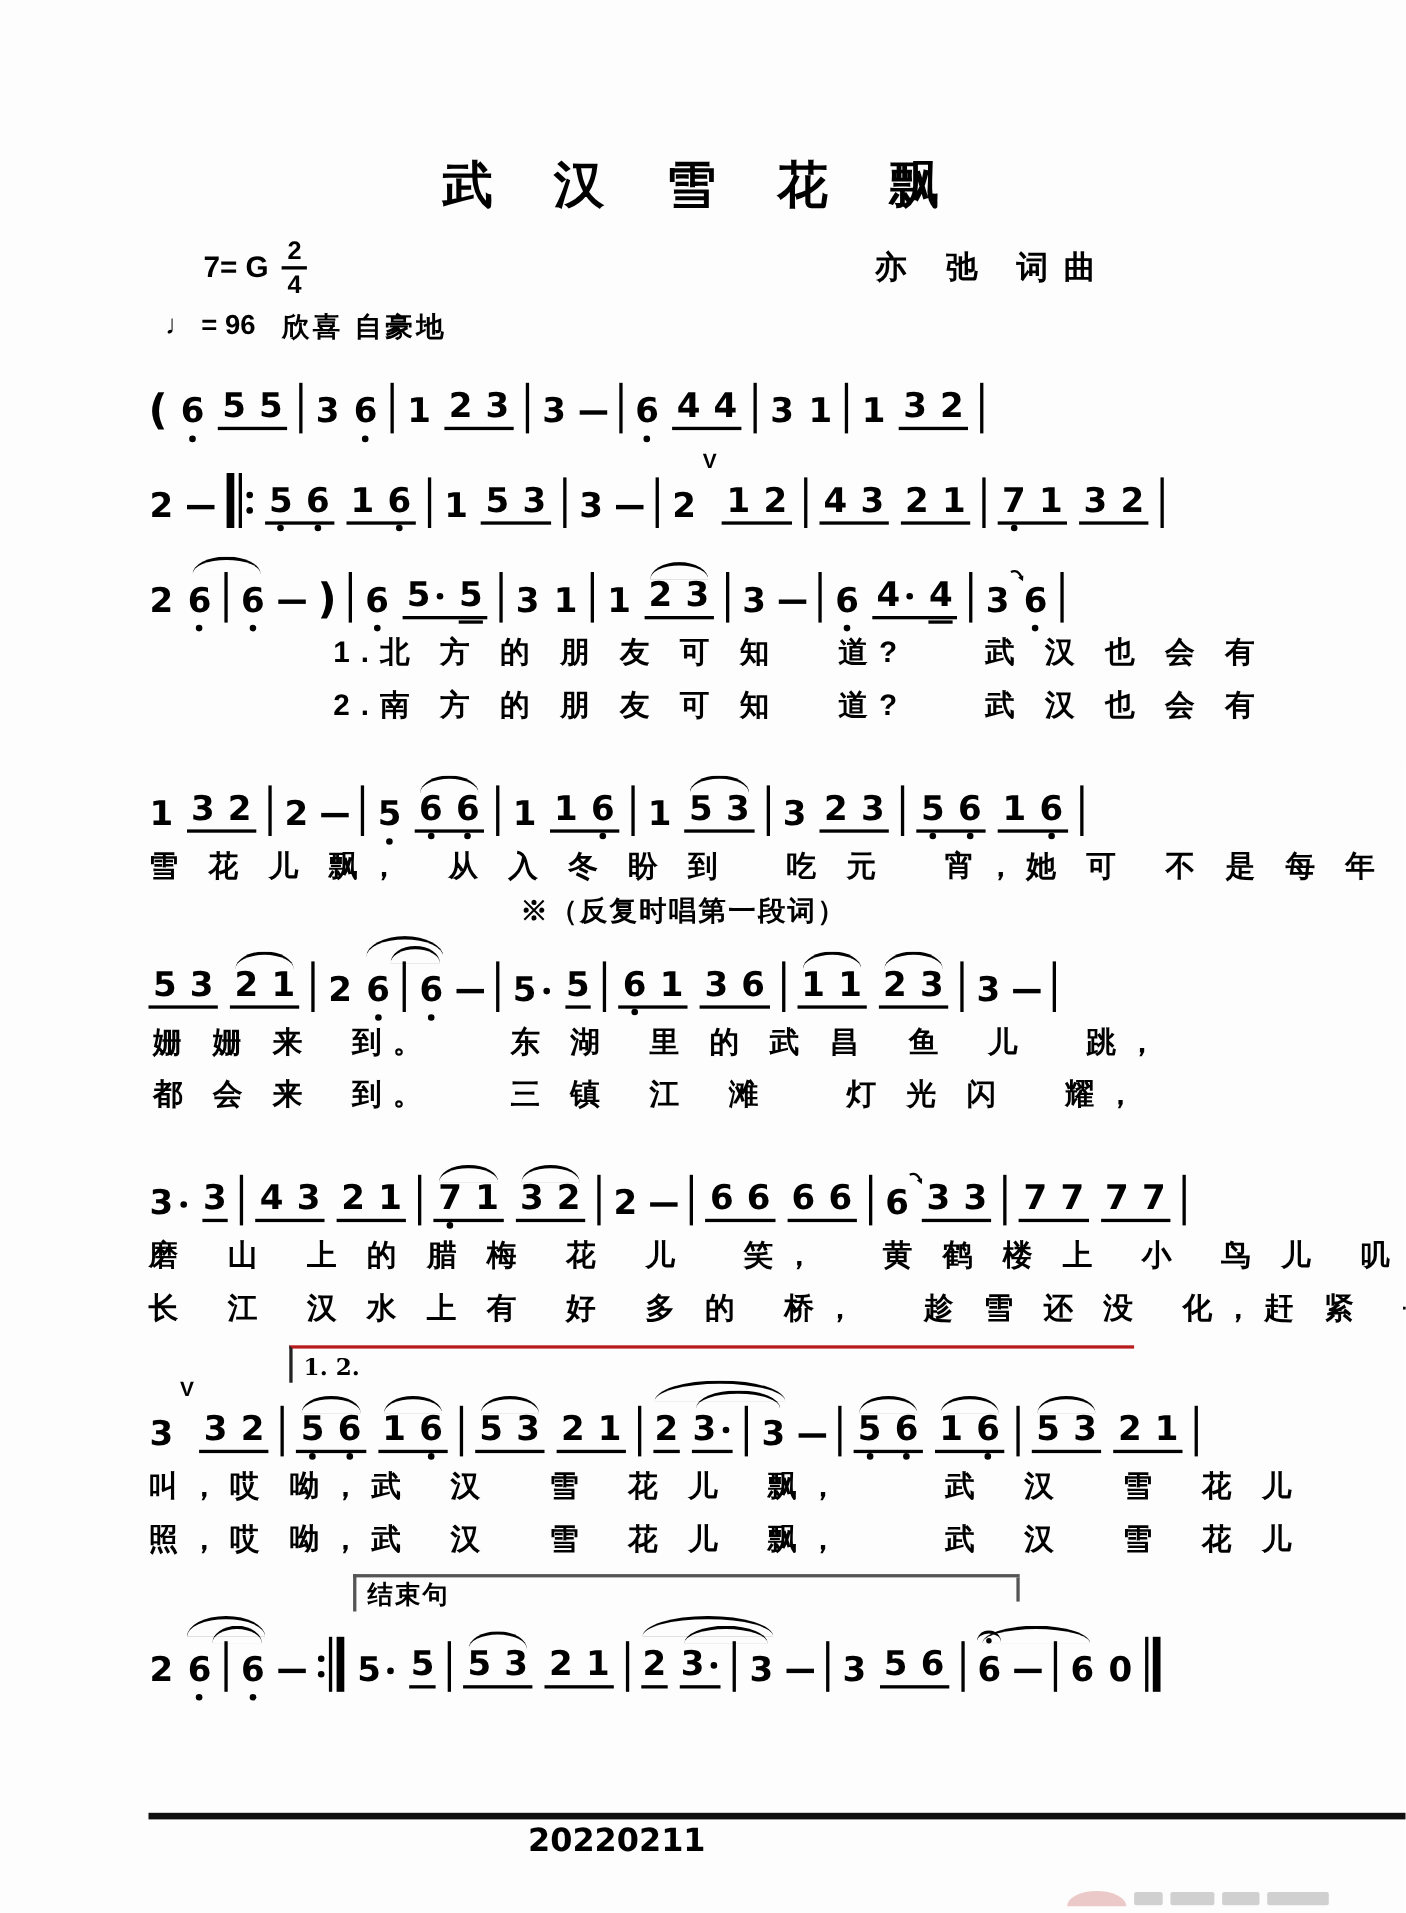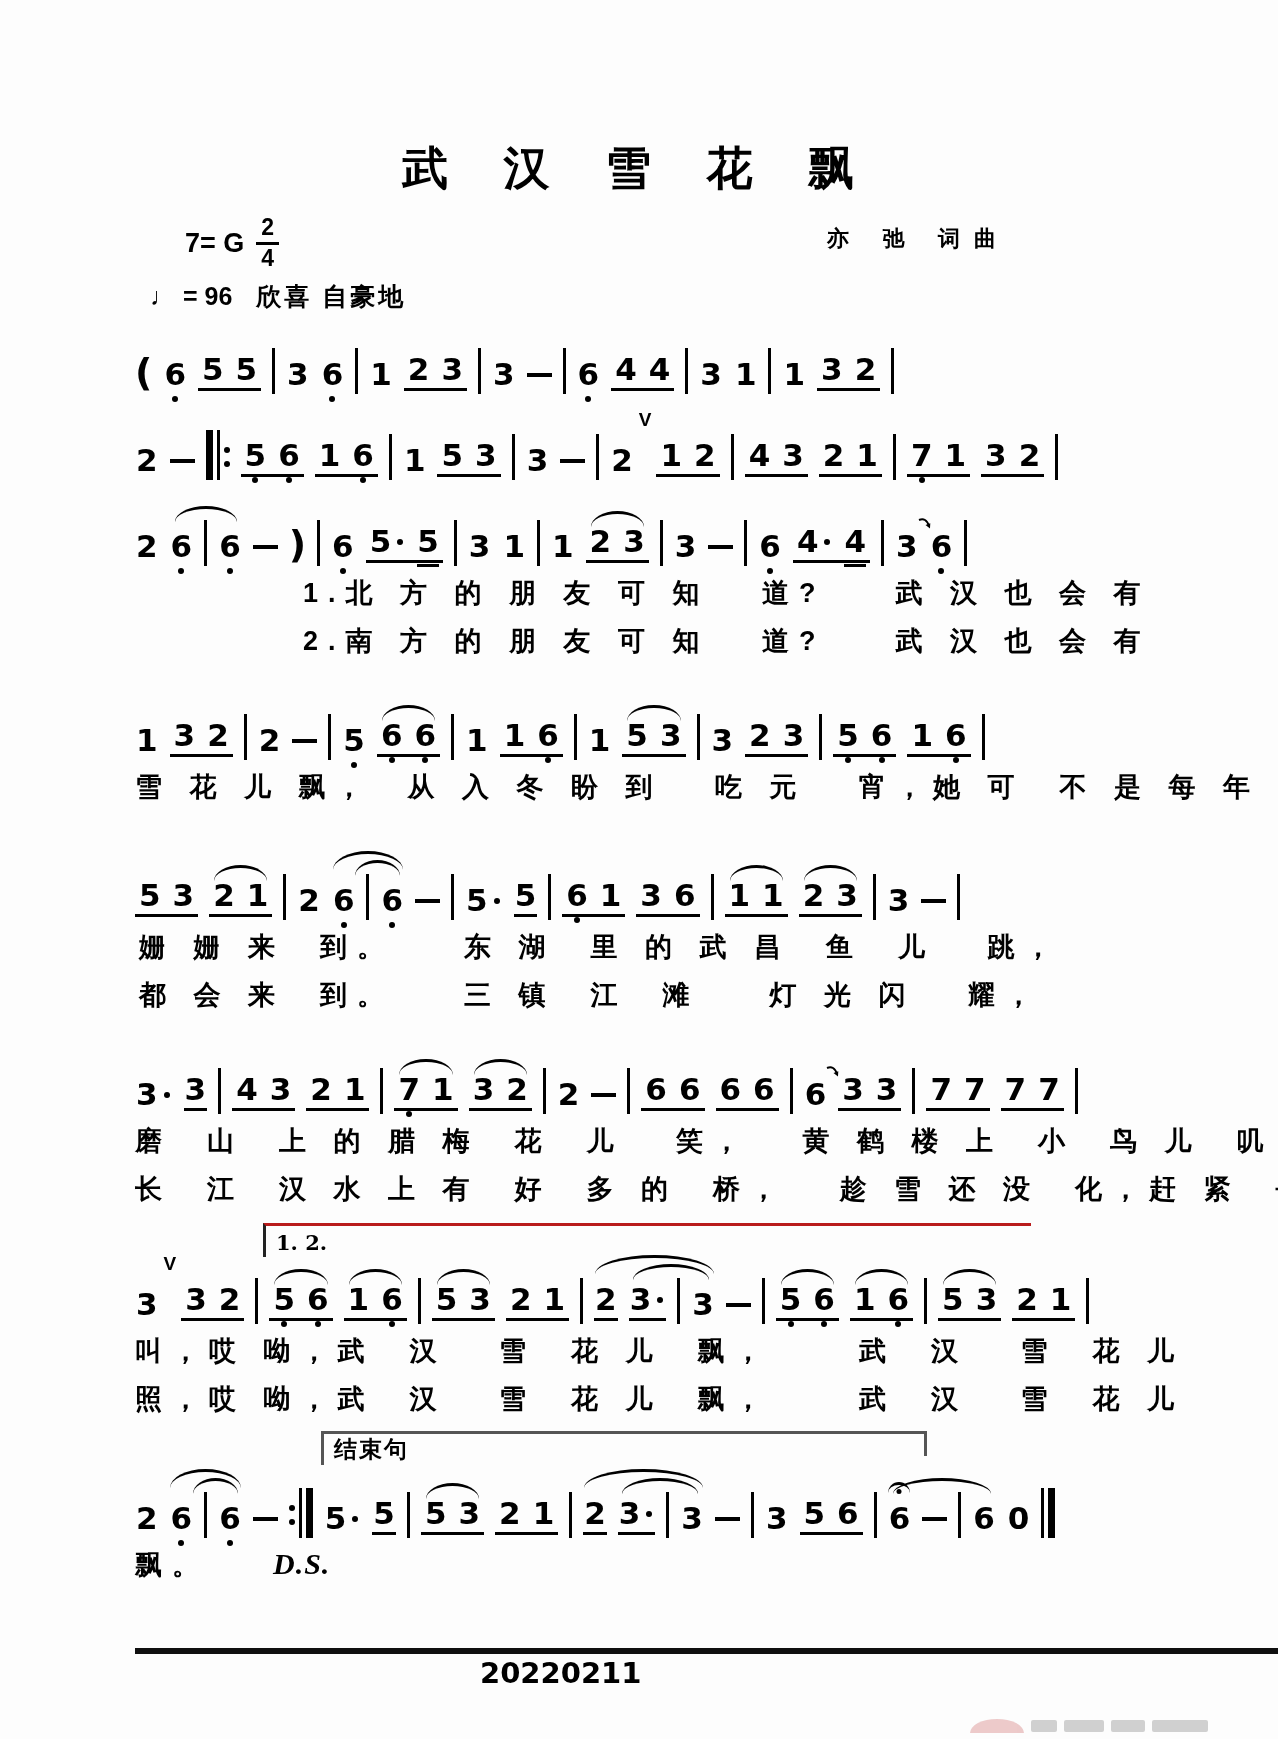--- a/index.html
+++ b/index.html
@@ -3,21 +3,21 @@
 <meta charset="utf-8">
 <style>
   *{margin:0;padding:0;box-sizing:border-box}
   html,body{background:#ffffff}
   body{width:1278px;font-family:"Liberation Sans",sans-serif;color:#000}
   .page{position:relative;width:1278px;height:1739px;background:#fdfdfd;overflow:hidden}
 
   
   .title{padding-top:138px;text-align:center;font-size:46px;font-weight:bold;letter-spacing:22px;
          font-family:"Liberation Serif",serif}
-  .credit{position:absolute;top:224px;right:268px;font-size:22px;font-weight:bold;letter-spacing:14px;
+  .credit{position:absolute;top:224px;right:268px;font-size:29px;font-weight:bold;letter-spacing:14px;
           font-family:"Liberation Serif",serif}
   .meta{margin:16px 0 0 185px;font-size:27px;font-weight:bold;display:flex;align-items:center}
   .frac{display:inline-flex;flex-direction:column;align-items:center;margin-left:12px;
         font-size:23px;line-height:1;font-weight:bold}
   .frac .top{border-bottom:3px solid #000;padding:0 5px 3px}
   .frac .bot{padding-top:2px}
   .tempo{margin:10px 0 18px 150px;font-size:25px;font-weight:bold;display:flex;align-items:center;gap:8px}
   .tempo .expr{margin-left:16px;letter-spacing:3px}
 
   
@@ -472,20 +472,21 @@
             <span class="note">
               <span class="digit">6</span>
               <span class="lowdot"></span>
             </span>
           </span>
           <span class="bar"></span>
         </div>
         <div class="lyrics"><span>雪 花 儿 飘，  从 入 冬 盼 到   吃 元   宵，她 可  不 是 每 年</span></div>
       </div>
       <div class="system sys-5">
+        <div class="annotation">※（反复时唱第一段词）</div>
         <div class="notes-row">
           <span class="beam">
             <span class="note">
               <span class="digit">5</span>
             </span>
             <span class="note">
               <span class="digit">3</span>
             </span>
           </span>
           <span class="arc">
@@ -895,21 +896,20 @@
             </span>
           </span>
           <span class="note rest">
             <span class="digit">0</span>
           </span>
           <span class="barc bar-f">
             <span class="bl-thin"></span>
             <span class="bl-thick"></span>
           </span>
         </div>
-        <div class="lyrics"><span>飘。</span><span class="ds">D.S.</span></div>
       </div>
     </div>
 
   <div class="footer">
     <div class="footer-rule"></div>
     <div class="footer-line2">20220211</div>
   </div>
 
   <div class="watermark">
     <span class="wm-pink"></span>

